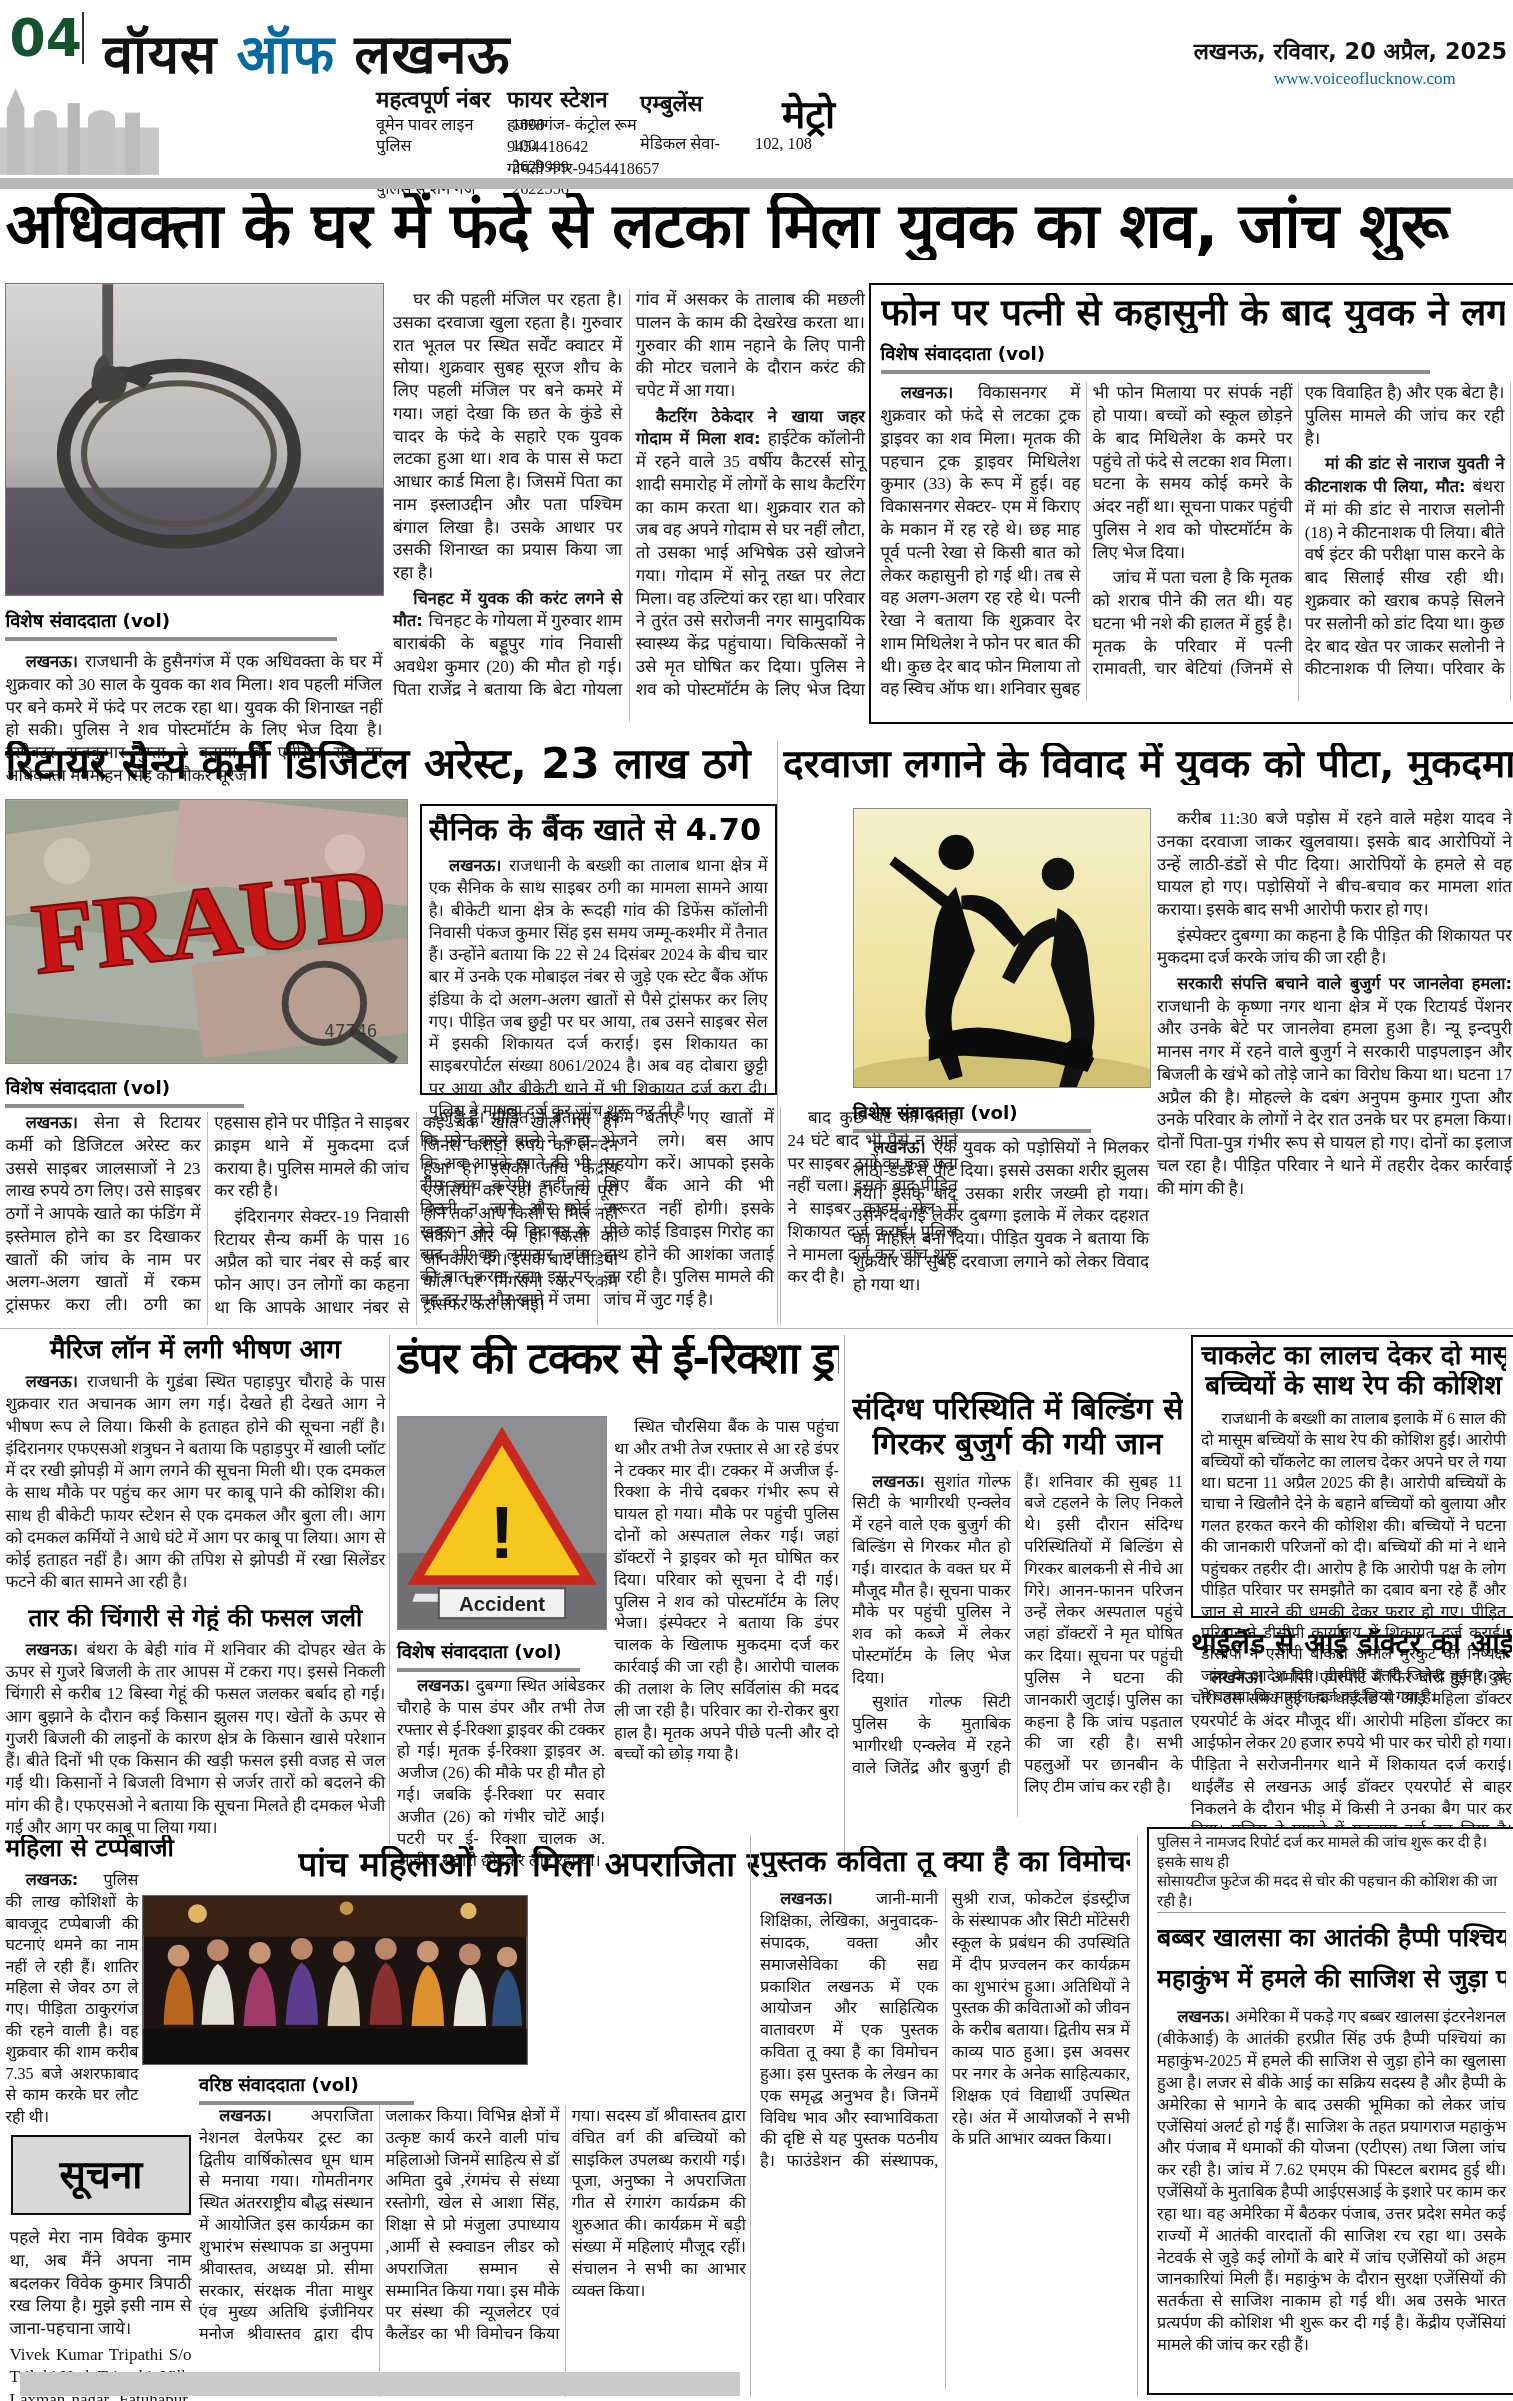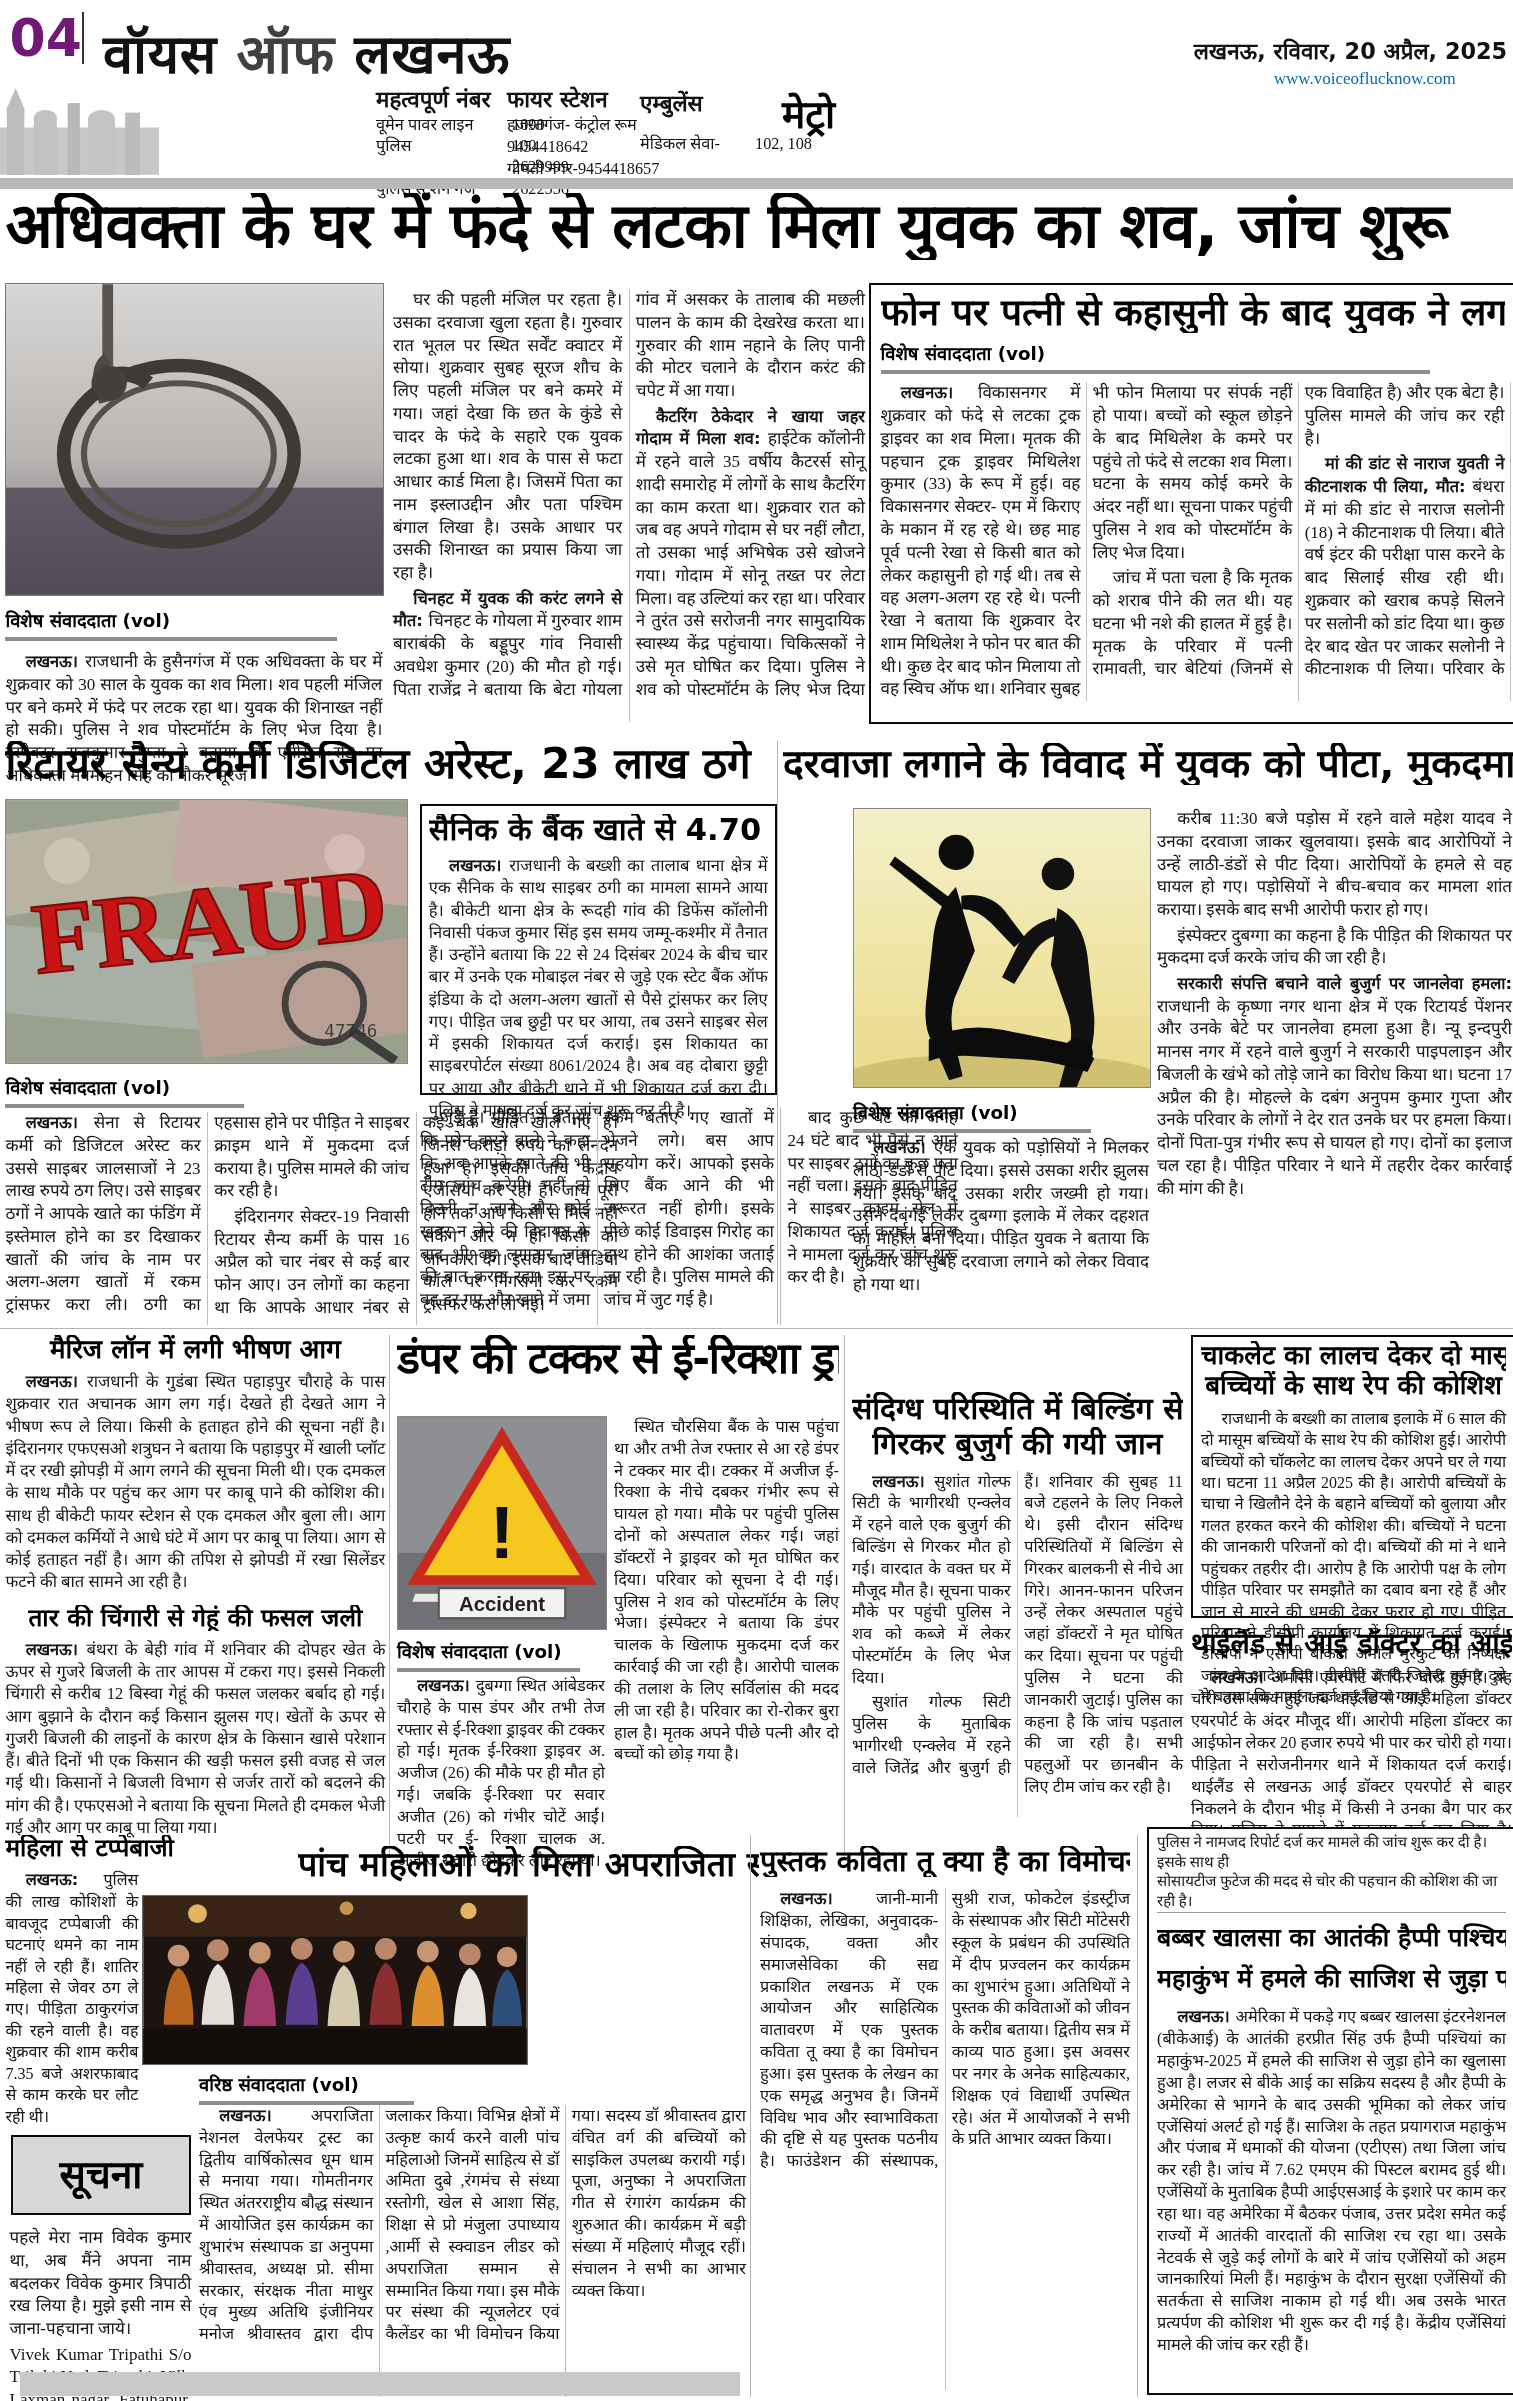--- a/index.html
+++ b/index.html
@@ -19,22 +19,22 @@
   .boxed{border:2px solid #0a0a0a;background:#fff;}
   .vrule{width:0.7px;background:#b5b5b5;}
   .hrule{height:0.7px;background:#b5b5b5;}
   .graybar{background:#b9b9b9;}
   .info-title{font-family:"DejaVu Sans","Liberation Sans",sans-serif;font-weight:800;font-size:22.4px;}
   .info-line{font-size:16.3px;line-height:1.35;}
   .info-row{display:flex;font-size:16.3px;line-height:1.3;font-family:Liberation Serif, serif;}
   .info-row .lbl{width:136px;}
   svg{display:block;}
   #masthead{font-family:"DejaVu Sans","Liberation Sans",sans-serif;font-weight:900;font-size:54px;letter-spacing:0.7px;}
-  #masthead .gray{color:#404040;}
-  #pagenum{font-family:"DejaVu Sans","Liberation Sans",sans-serif;font-weight:900;font-size:52px;color:#701a75;border-right:2.7px solid #333;padding-right:0;line-height:1.0;}
+  #masthead .gray{color:#0369a1;}
+  #pagenum{font-family:"DejaVu Sans","Liberation Sans",sans-serif;font-weight:900;font-size:52px;color:#14532d;border-right:2.7px solid #333;padding-right:0;line-height:1.0;}
 </style>
 </head>
 <body>
 
 <div id="page">
 
   <div class="abs" style="left:9.5px;top:12.2px;" id="pagenum">04</div>
   <div class="abs" style="left:103px;top:15px;" id="masthead">
     <span>वॉयस</span>
     <span class="gray">ऑफ</span>

